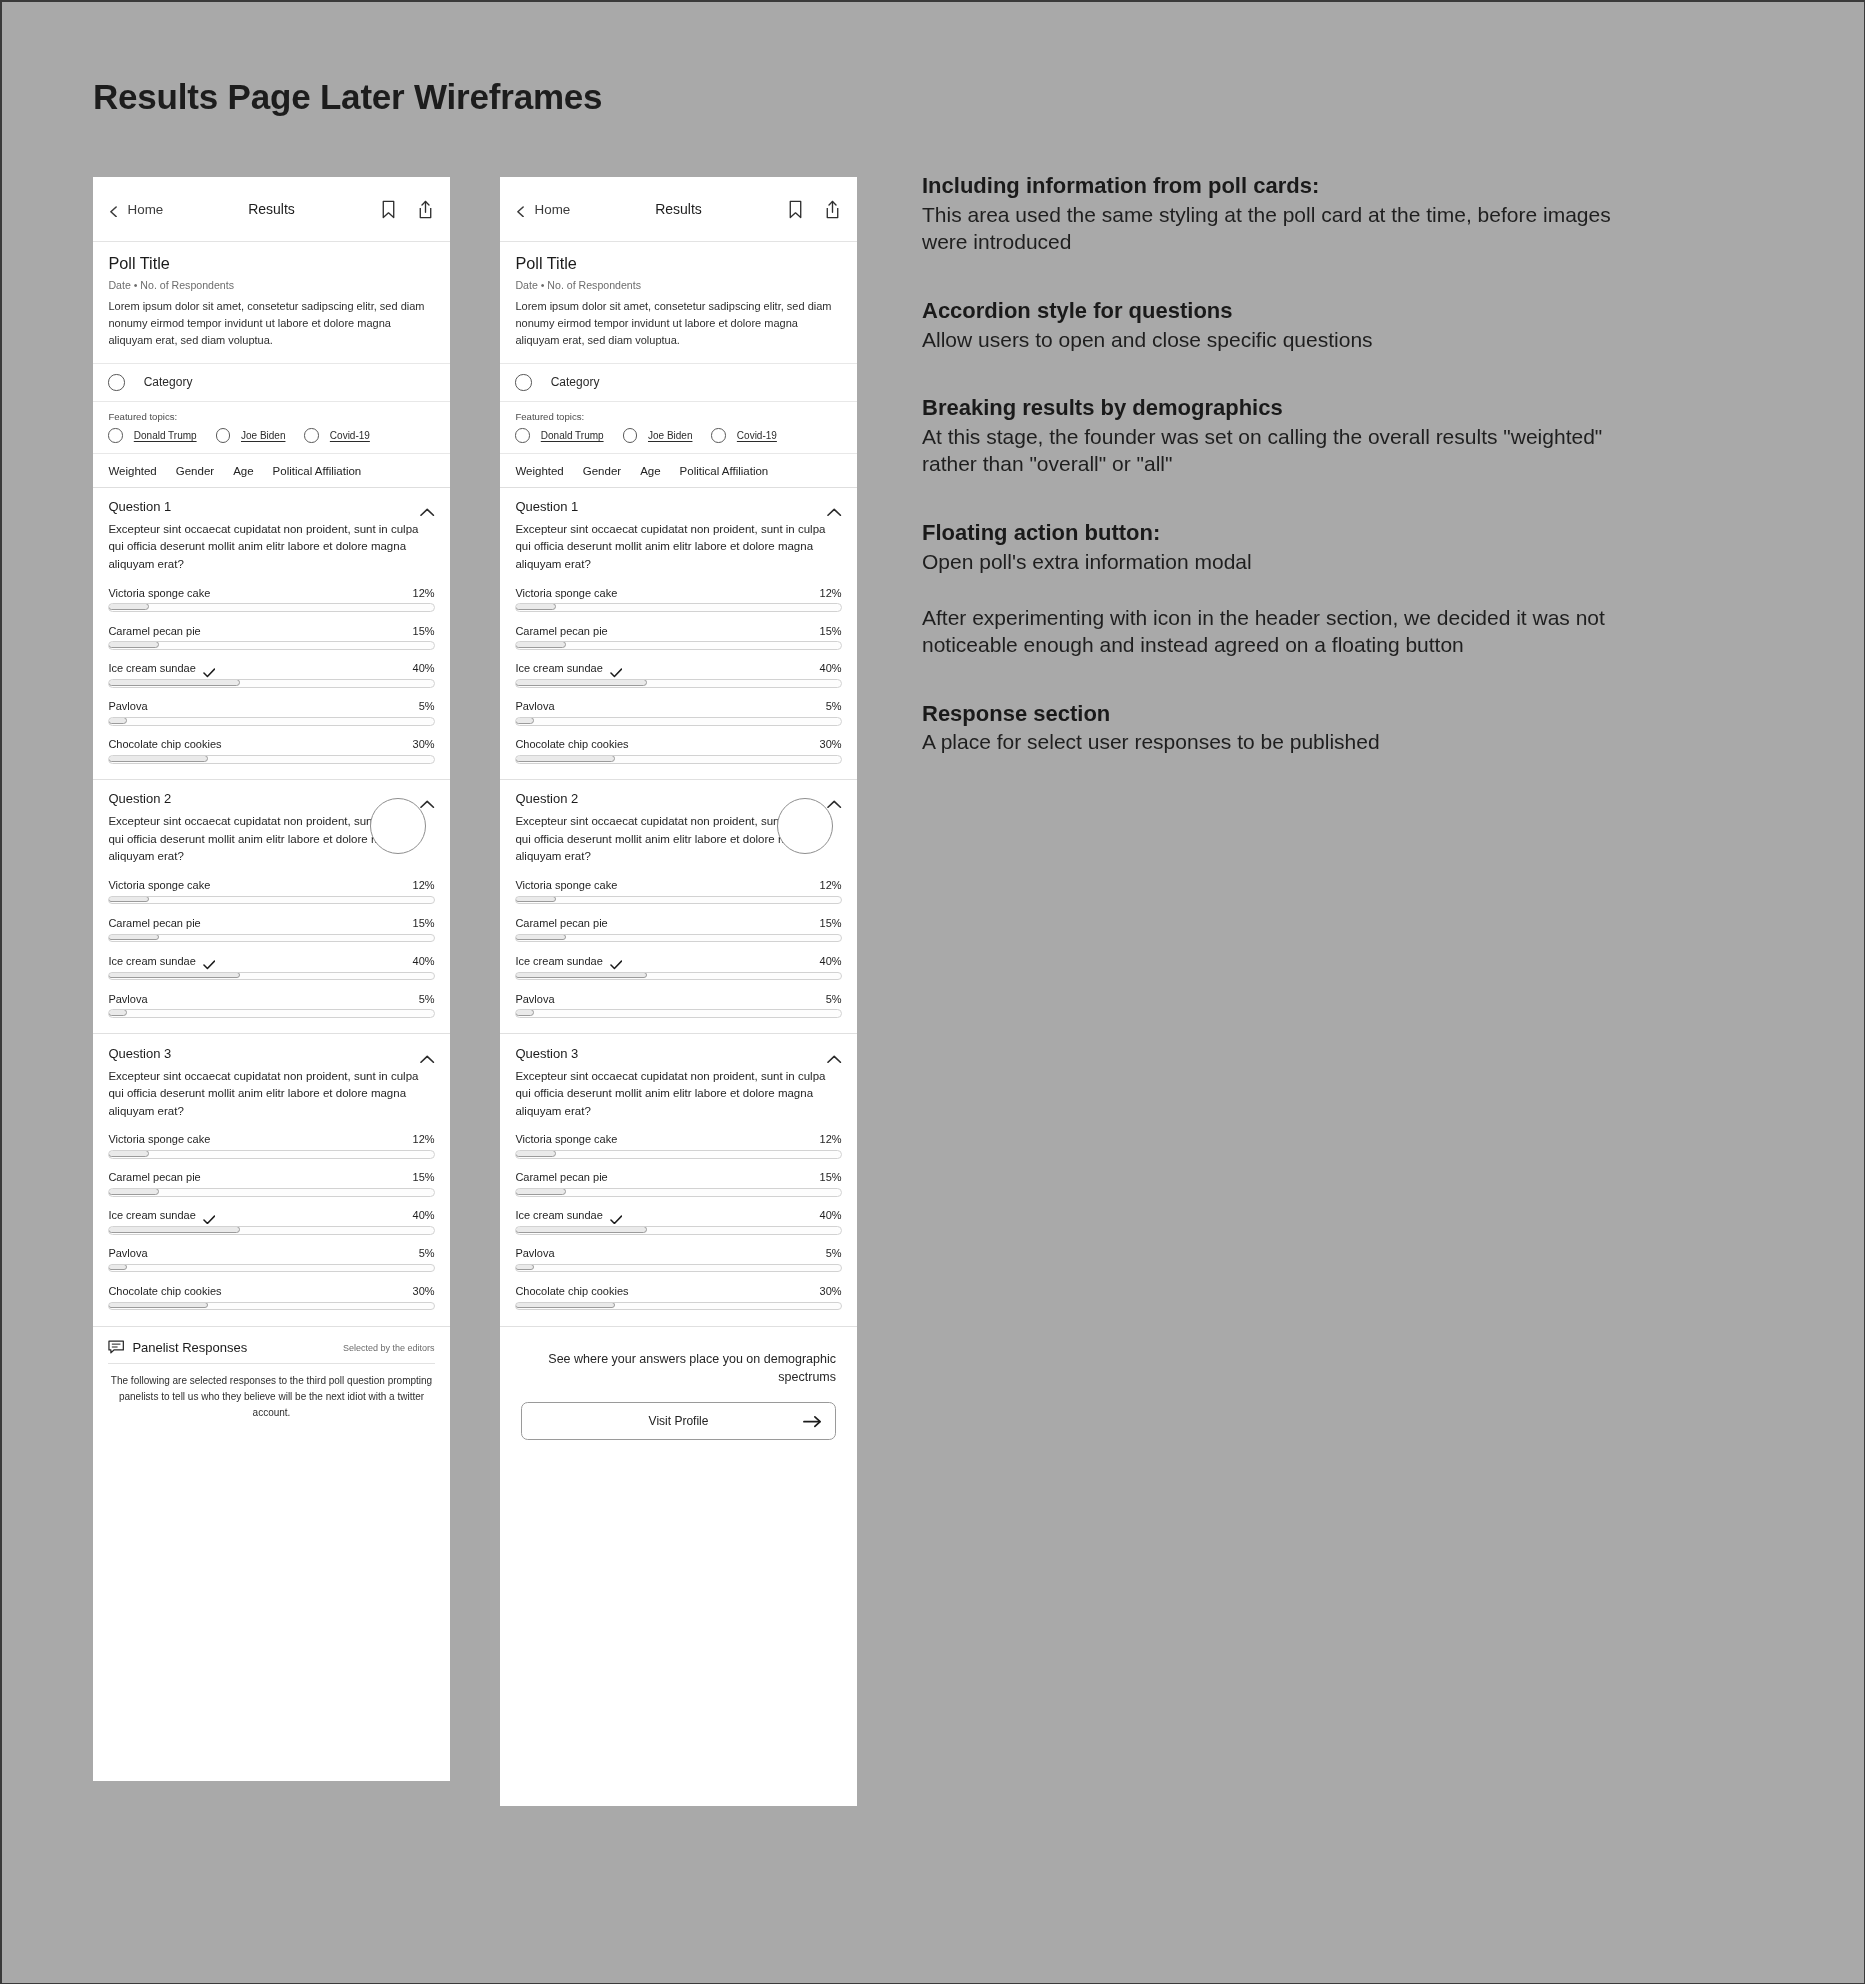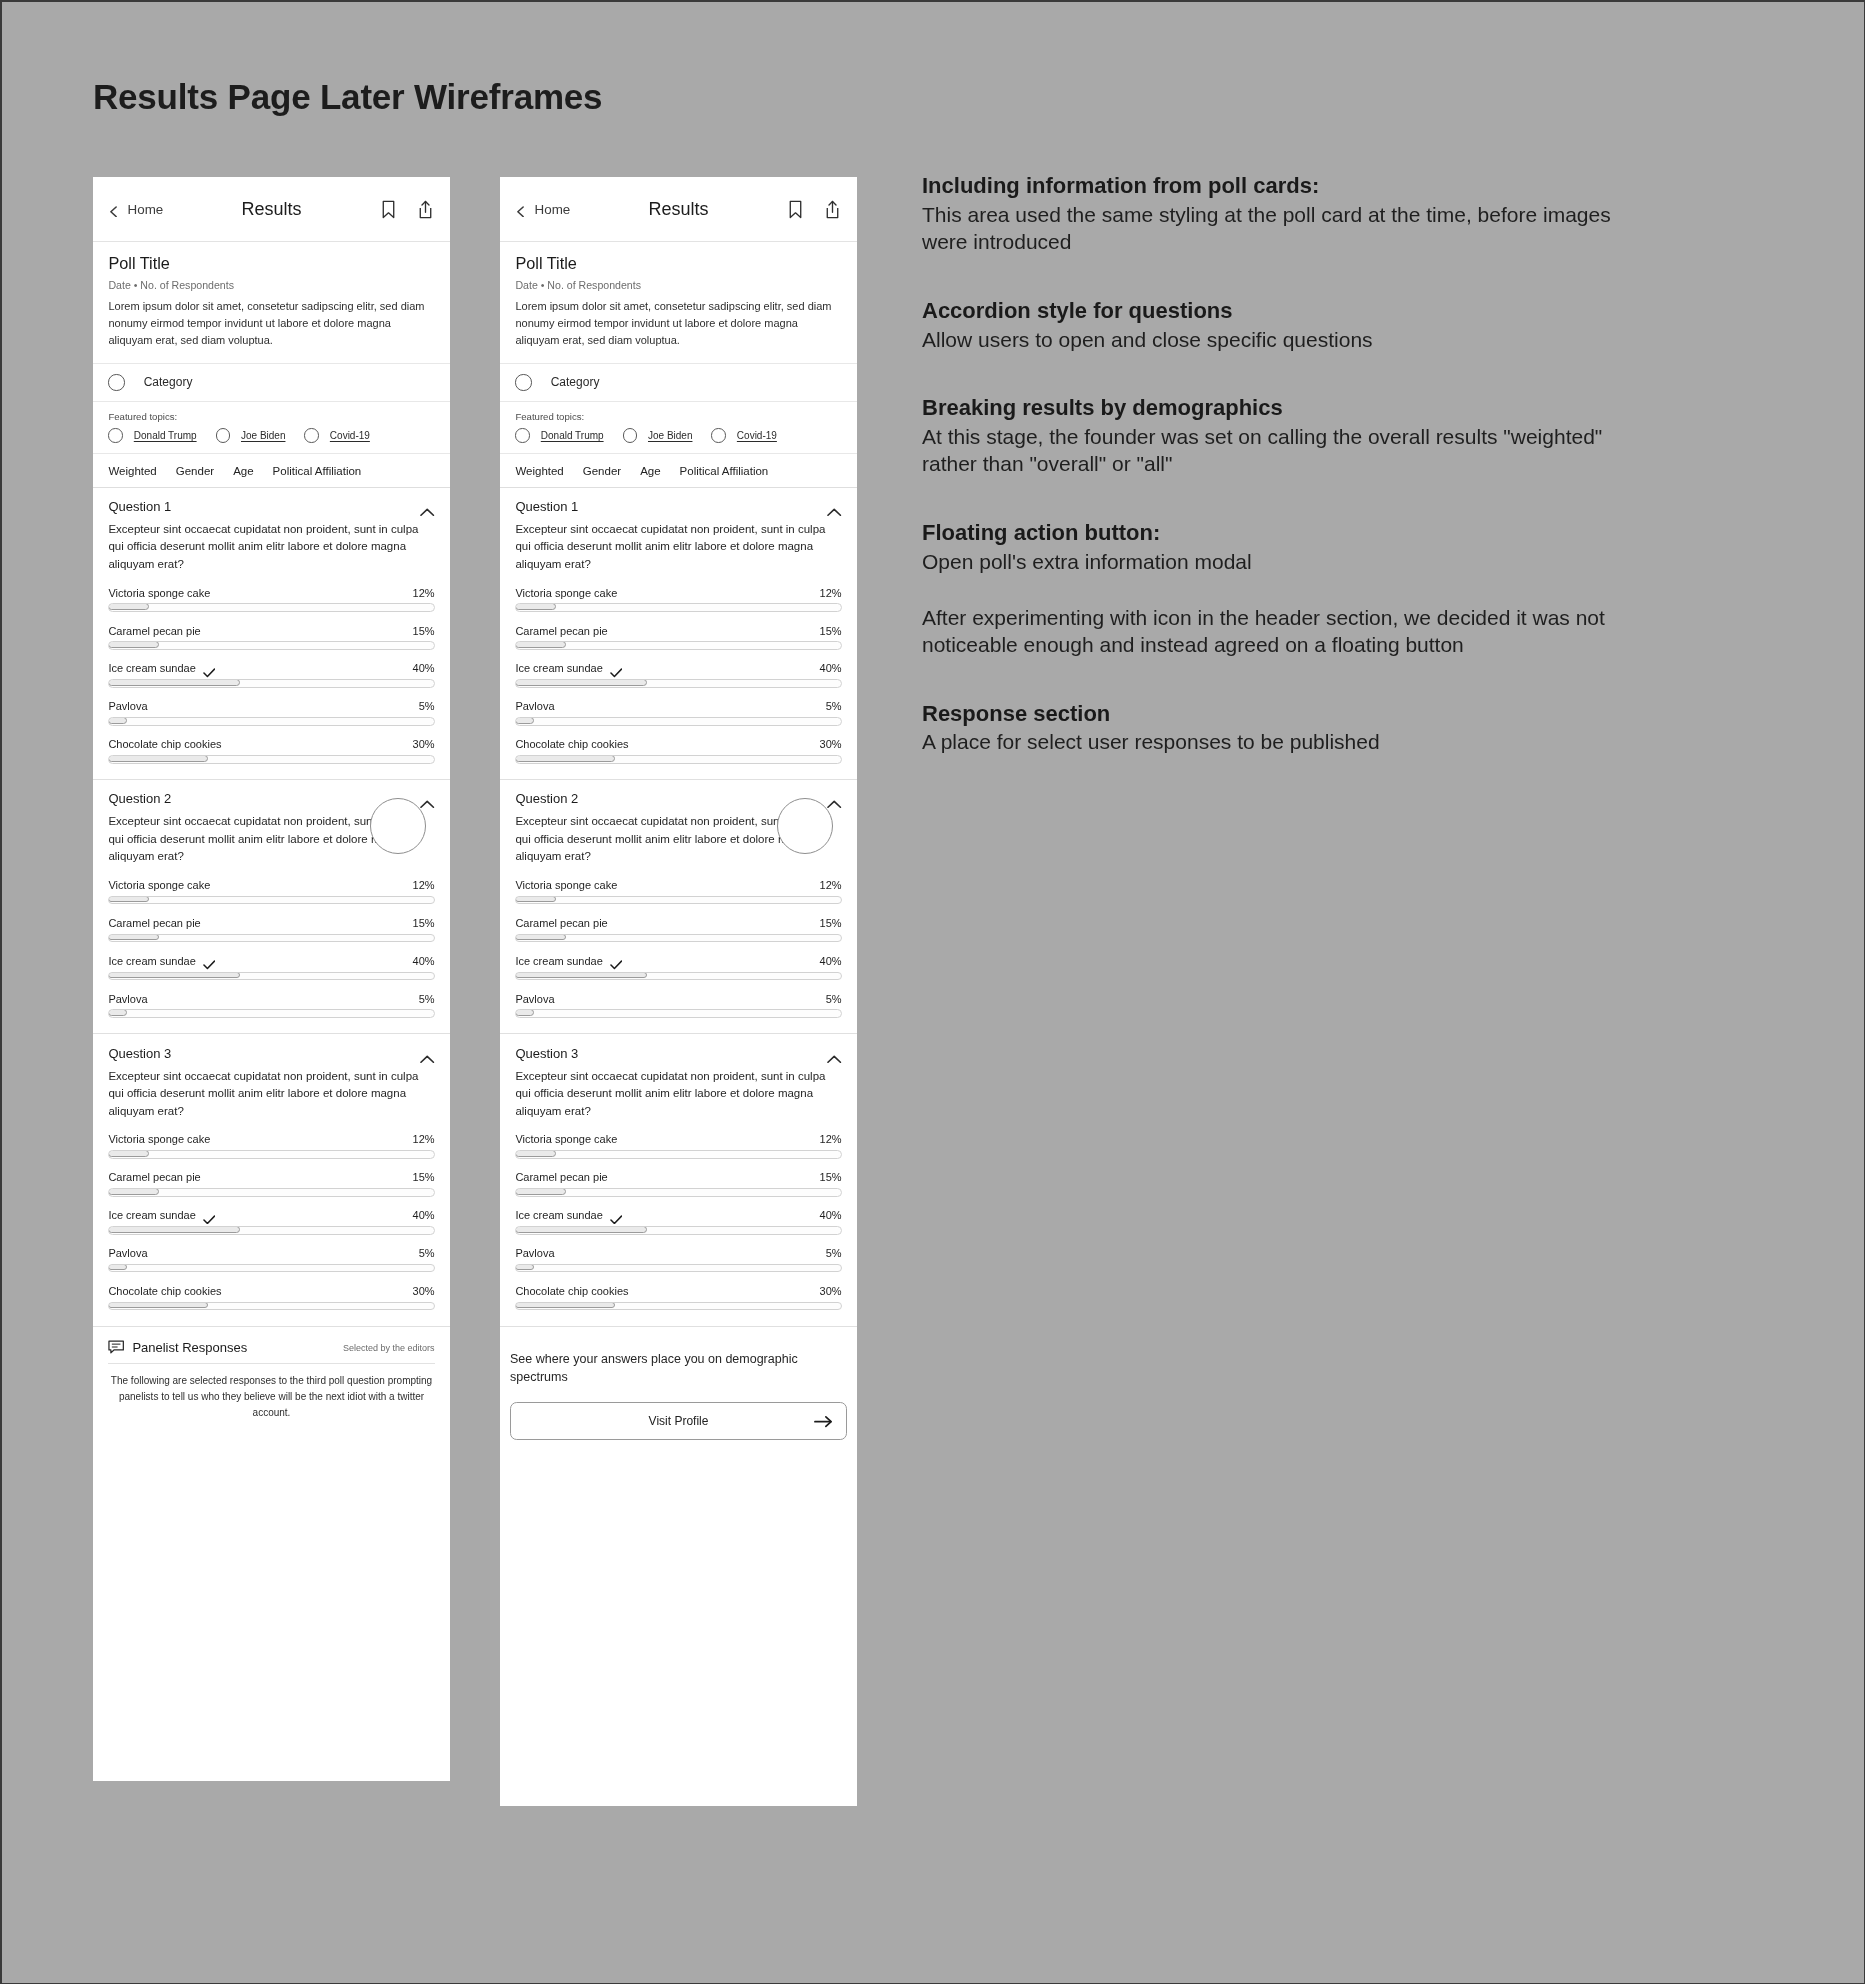--- a/index.html
+++ b/index.html
@@ -44,21 +44,21 @@
     border-bottom: 1px solid #e3e3e3;
     position: relative;
   }
   .back-group { display: flex; align-items: center; gap: 7.7px; z-index: 2; }
   .chev-left { width: 11.5px; height: 11.5px; display: block; }
   .back-label { font-size: 13.4px; color: #3c3c3c; }
   .app-title {
     position: absolute;
     left: 0; right: 0;
     text-align: center;
-    font-size: 18px;
+    font-size: 14px;
     color: #1d1d1d;
     pointer-events: none;
   }
   .header-actions {
     margin-left: auto;
     display: flex;
     align-items: center;
     gap: 17.3px;
     z-index: 2;
   }
@@ -160,21 +160,21 @@
     padding-bottom: 7.7px;
     border-bottom: 1px solid #e2e2e2;
     margin-bottom: 9.6px;
   }
   .bubble-icon { width: 16.3px; height: 14.4px; display: block; margin-right: 7.7px; }
   .pan-title { font-size: 13px; color: #1b1b1b; }
   .pan-note { margin-left: auto; font-size: 9px; color: #6b6b6b; }
   .pan-body { font-size: 10px; color: #2e2e2e; line-height: 1.6; text-align: center; }
 
   
-  .cta { padding: 23px 10px 29px; text-align: left; }
+  .cta { padding: 23px 21px 29px; text-align: right; }
   .cta-text { font-size: 12.5px; color: #262626; line-height: 1.45; margin-bottom: 16.3px; }
   .cta-button {
     position: relative;
     height: 38px;
     border: 1px solid #9a9a9a;
     border-radius: 6.7px;
     background: #fff;
     display: flex;
     align-items: center;
     justify-content: center;

